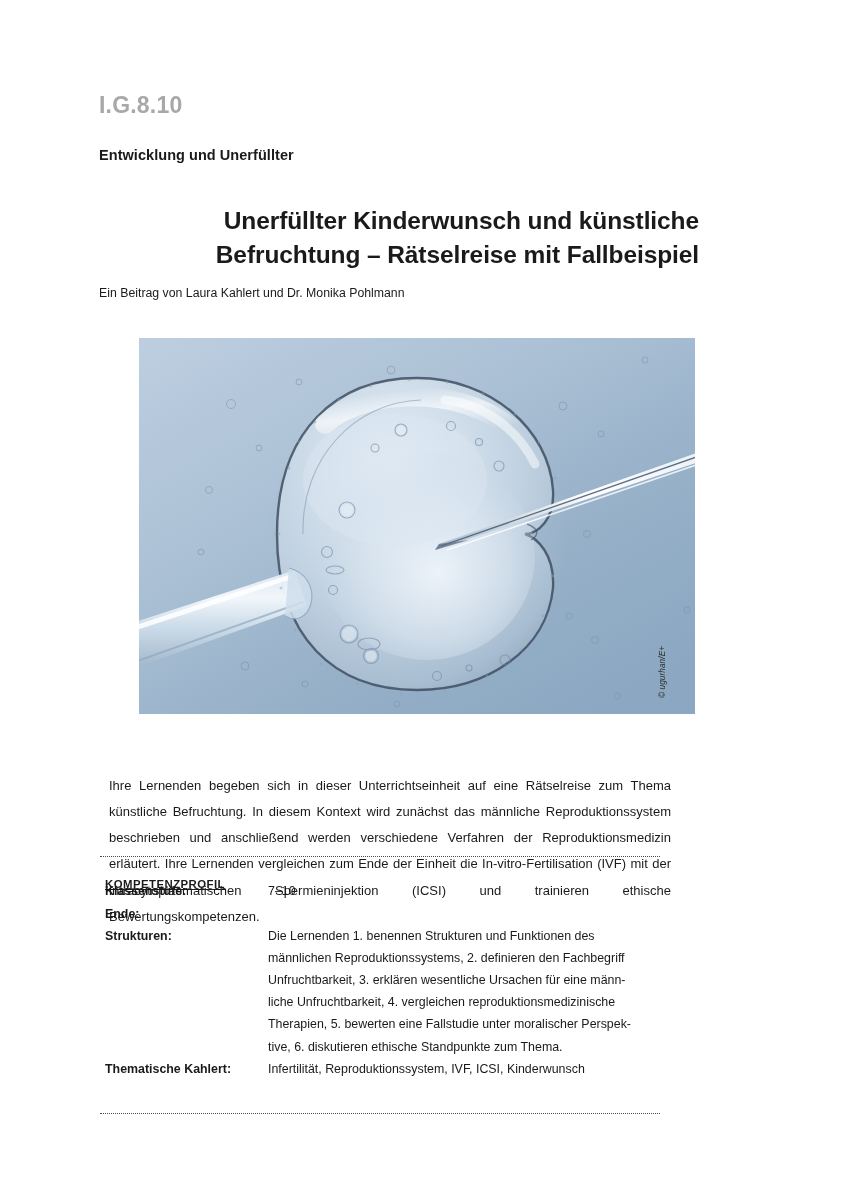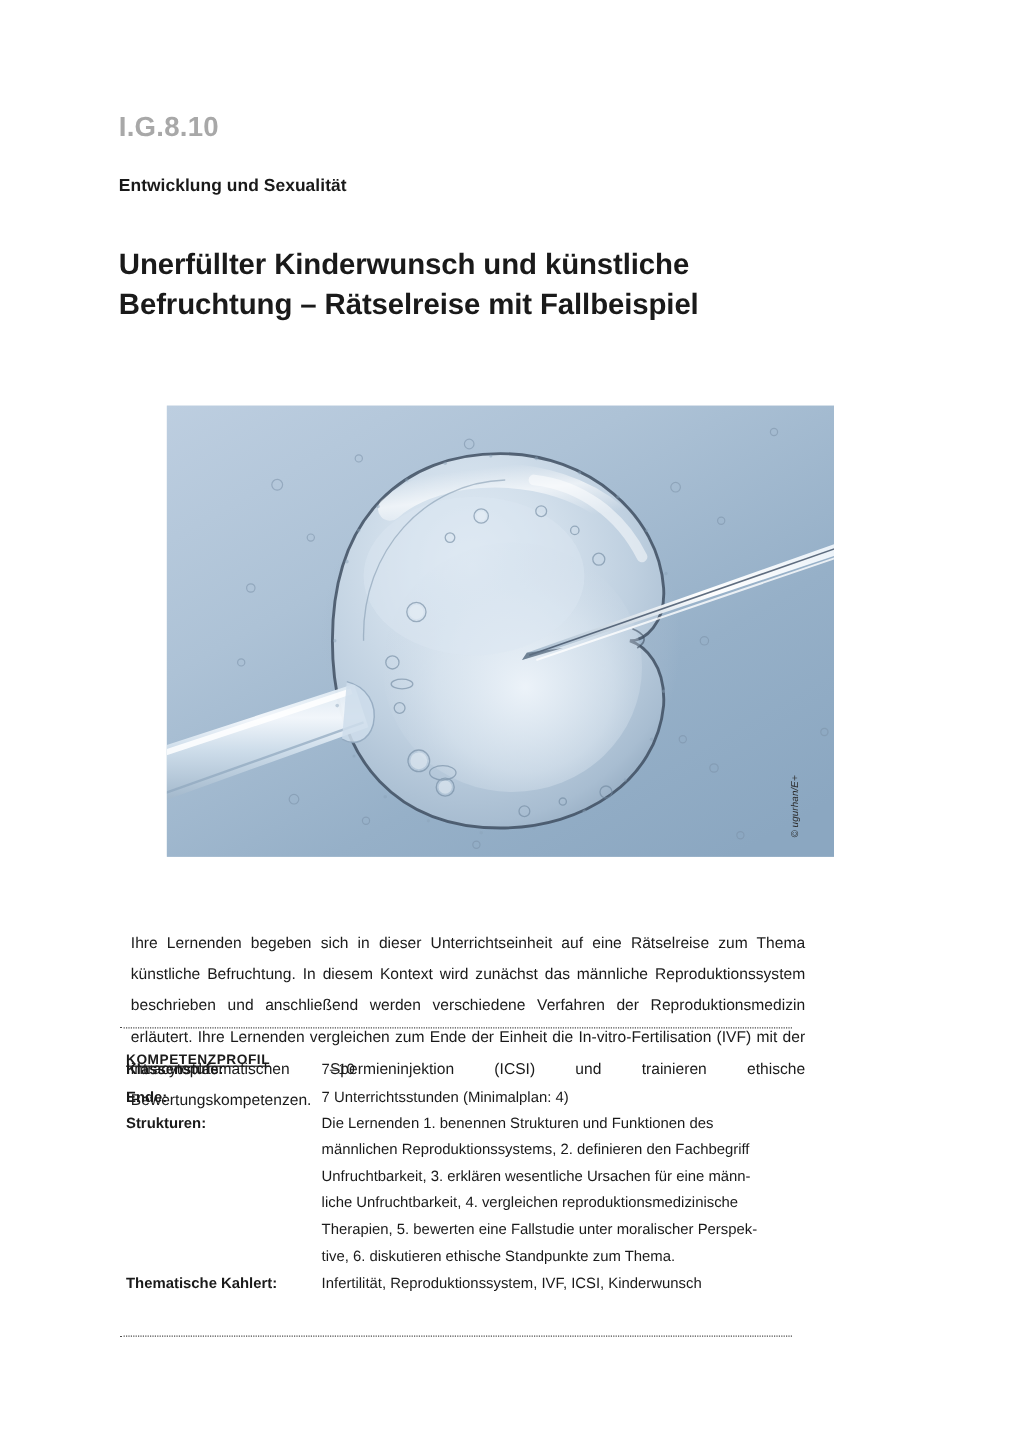--- a/index.html
+++ b/index.html
@@ -52,20 +52,21 @@
   .title {
     position: absolute;
     left: 99px;
     top: 188px;
     width: 600px;
     font-size: 24.5px;
     font-weight: 700;
     color: #1a1a1a;
     line-height: 1.36;
     letter-spacing: -0.1px;
+    text-align: right;
   }
 
   .byline {
     position: absolute;
     left: 99px;
     top: 286px;
     font-size: 12.3px;
     font-weight: 400;
     color: #1a1a1a;
     line-height: 1.2;
@@ -168,24 +169,25 @@
     white-space: pre-line;
   }
 </style>
 </head>
 <body>
 
 <div class="page">
 
   <div class="code">I.G.8.10</div>
 
-  <div class="series">Entwicklung und Sexualität</div>
+  <div class="series">Entwicklung und Unerfüllter</div>
 
   <h1 class="title">Unerfüllter Kinderwunsch und künstliche Befruchtung – Rätselreise mit Fallbeispiel</h1>
 
+  <div class="byline">Ein Beitrag von Laura Kahlert und Dr. Monika Pohlmann</div>
 
   <figure class="figure">
     <div class="figure-img">
       <svg viewBox="0 0 556 376" preserveAspectRatio="none" role="img">
         <defs>
           <linearGradient id="bgGrad" x1="0" y1="0" x2="0.85" y2="1">
             <stop offset="0%" stop-color="#bdcee0"></stop>
             <stop offset="35%" stop-color="#adc2d6"></stop>
             <stop offset="70%" stop-color="#96b0c8"></stop>
             <stop offset="100%" stop-color="#8ba7c1"></stop>
@@ -340,21 +342,20 @@
 
   <div class="kp-heading">KOMPETENZPROFIL</div>
 
   <div class="kp-table">
     <div class="kp-row">
       <div class="kp-label">Klassenstufe:</div>
       <div class="kp-value">7–10</div>
     </div>
     <div class="kp-row">
       <div class="kp-label">Ende:</div>
-      <div class="kp-value">7 Unterrichtsstunden (Minimalplan: 4)</div>
     </div>
     <div class="kp-row">
       <div class="kp-label">Strukturen:</div>
       <div class="kp-value">Die Lernenden 1. benennen Strukturen und Funktionen des
 männlichen Reproduktionssystems, 2. definieren den Fachbegriff
 Unfruchtbarkeit, 3. erklären wesentliche Ursachen für eine männ-
 liche Unfruchtbarkeit, 4. vergleichen reproduktionsmedizinische
 Therapien, 5. bewerten eine Fallstudie unter moralischer Perspek-
 tive, 6. diskutieren ethische Standpunkte zum Thema.</div>
     </div>

